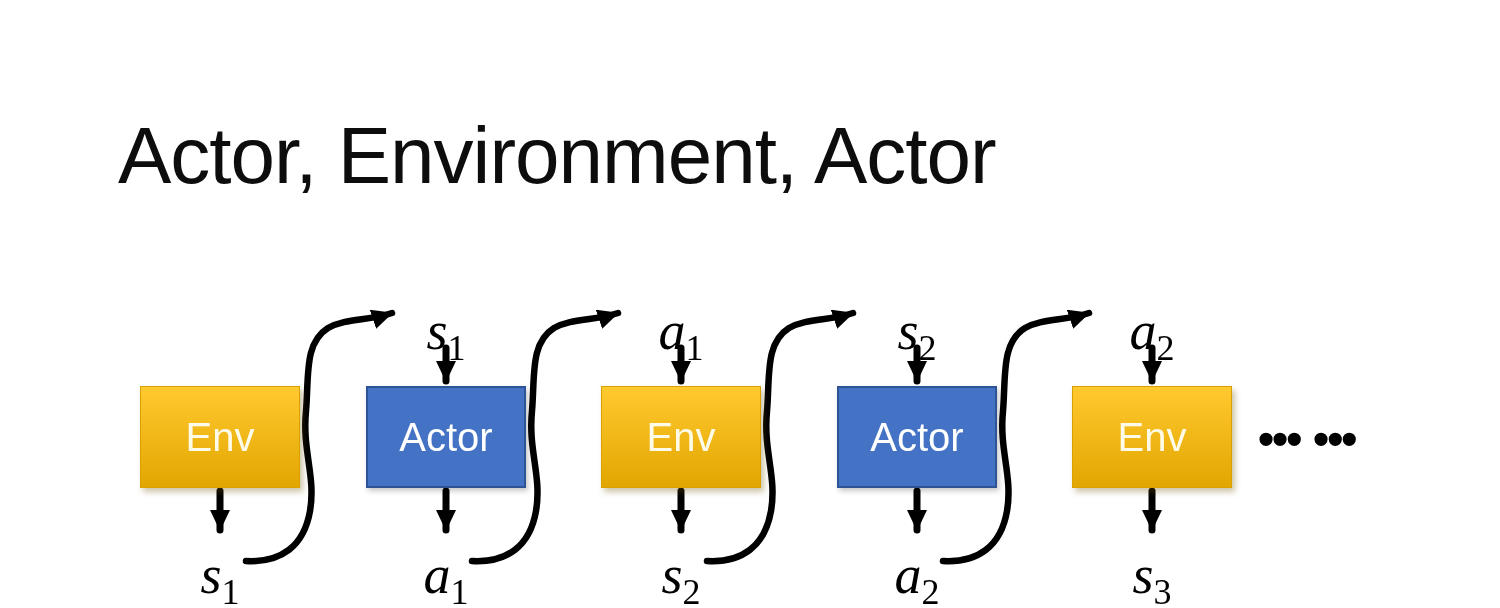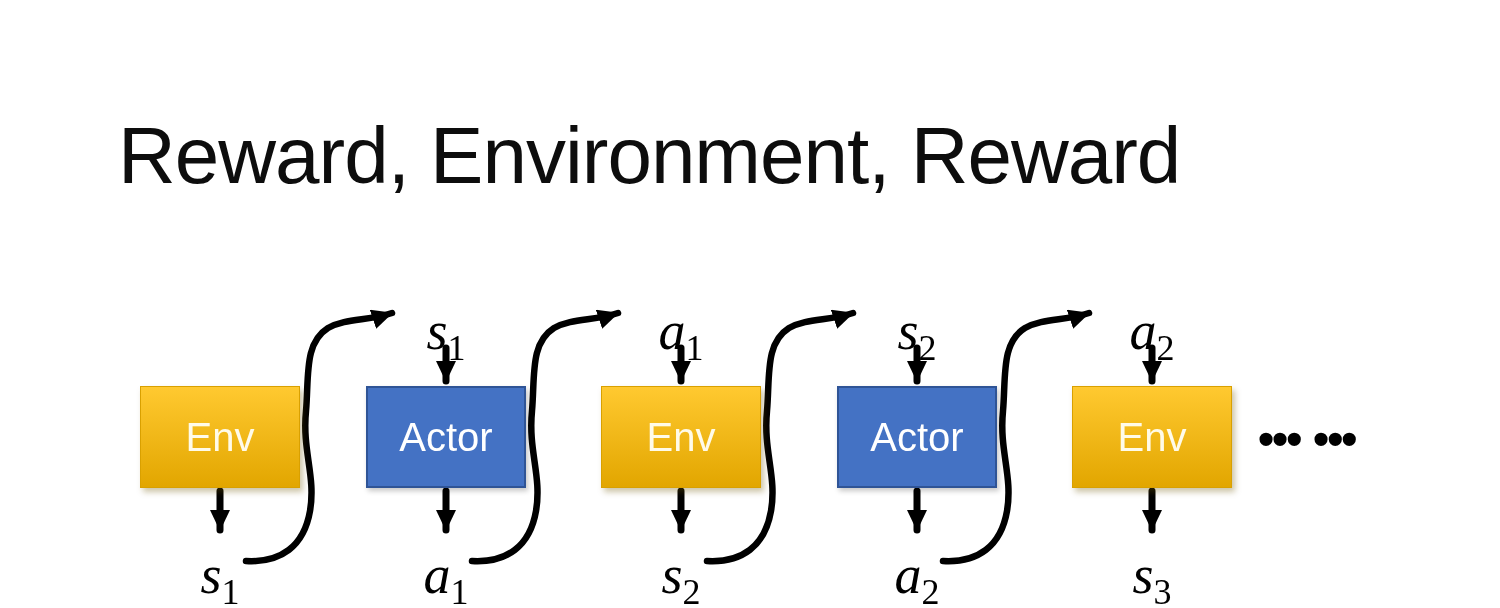--- a/index.html
+++ b/index.html
@@ -101,21 +101,21 @@
     word-spacing: 2px;
     color: var(--arrow-color);
     line-height: 1;
   }
 </style>
 </head>
 <body>
 
 <div class="stage">
 
-  <h1 class="title">Reward, Environment, Reward</h1>
+  <h1 class="title">Actor, Environment, Actor</h1>
 
   <svg class="arrows" viewBox="0 0 1500 608" xmlns="http://www.w3.org/2000/svg" aria-hidden="true">
     <defs>
       <marker id="arrowhead" markerUnits="userSpaceOnUse" markerWidth="26" markerHeight="24" refX="20" refY="10" orient="auto">
         <path d="M0,0 L21,10 L0,20 Z" fill="#000"></path>
       </marker>
     </defs>
 
     <line x1="446" y1="348" x2="446" y2="381" marker-end="url(#arrowhead)"></line>
     <line x1="681" y1="348" x2="681" y2="381" marker-end="url(#arrowhead)"></line>

